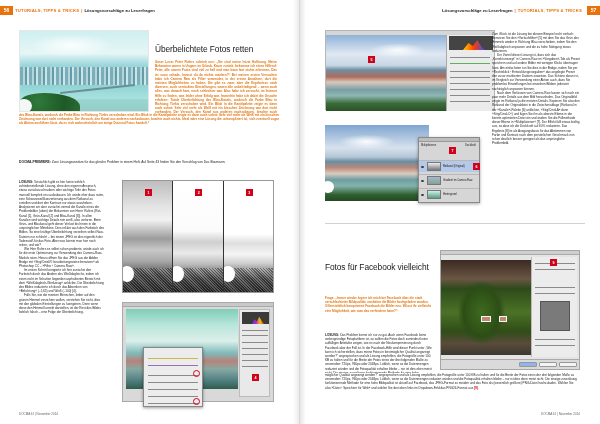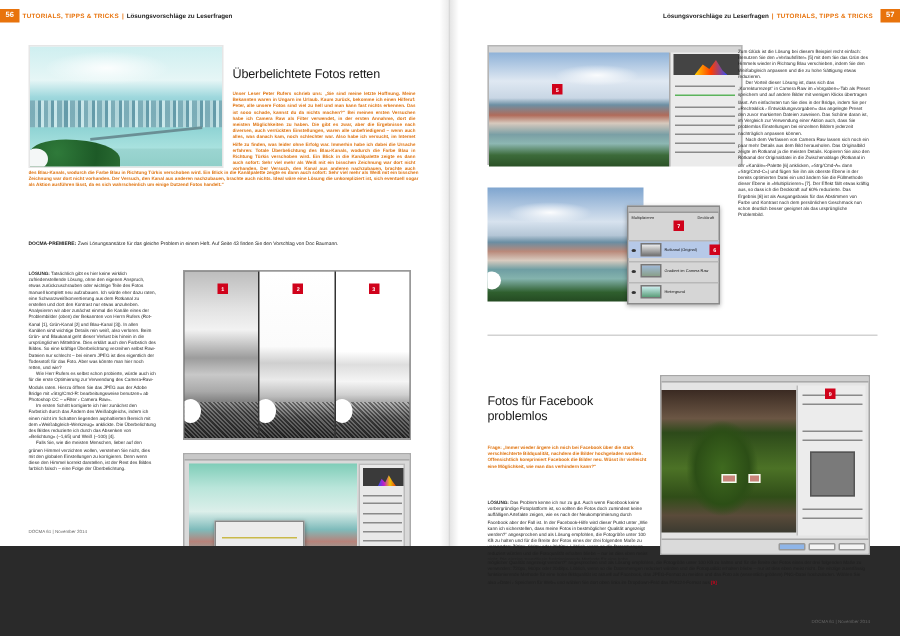--- a/index.html
+++ b/index.html
@@ -1,20 +1,20 @@
 <!DOCTYPE html>
 <html><head>
 <meta charset="utf-8">
 <style>
   * { box-sizing: border-box; margin: 0; padding: 0; }
   html, body { width: 600px; height: 424px; overflow: hidden; background: #2a2a2a; }
   body { font-family: "Liberation Sans", sans-serif; color: #1a1a1a; position: relative; }
 
   .spread { position: absolute; left: 0; top: 0; width: 600px; height: 424px; display: flex; }
-  .page { position: relative; width: 300px; height: 364px; background: #ffffff; overflow: hidden; }
+  .page { position: relative; width: 300px; height: 424px; background: #ffffff; overflow: hidden; }
   .page.left { border-right: 1px solid #d8d8d8; }
   .page.right { background: #fff; }
   .gutter-shadow-l { position:absolute; right:0; top:0; width:6px; height:100%; background: linear-gradient(to left, rgba(0,0,0,0.08), rgba(0,0,0,0)); }
   .gutter-shadow-r { position:absolute; left:0; top:0; width:6px; height:100%; background: linear-gradient(to right, rgba(0,0,0,0.10), rgba(0,0,0,0)); }
 
   
   .hdr { position: absolute; top: 5px; height: 10px; display: flex; align-items: center; font-size: 4.2px; white-space: nowrap; }
   .page.left .hdr { left: 0; }
   .page.right .hdr { right: 0; }
   .pg-badge { background: #e8730c; color: #fff; font-weight: bold; font-size: 5px; width: 13px; height: 9px; display: flex; align-items: center; justify-content: center; }
@@ -257,21 +257,21 @@
 </div>
 
 <div class="txt" style="left:492px; top:32px; width:88px; height:190px; overflow:hidden; text-align:left;">
   <span>Zum Glück ist die Lösung bei diesem Beispiel recht einfach: Benutzen Sie den »Verlaufsfilter« [5] mit dem Sie das Grün des Himmels wieder in Richtung Blau verschieben, indem Sie den Weißabgleich anpassen und die zu hohe Sättigung etwas reduzieren.</span><br>
   <span style="padding-left:5px;">Der Vorteil dieser Lösung ist, dass sich das „Korrekturrezept“ in Camera Raw im »Vorgaben«-Tab als Preset speichern und auf andere Bilder mit wenigen Klicks übertragen lässt. Am einfachsten tun Sie dies in der Bridge, indem Sie per »Rechtsklick › Entwicklungsvorgaben« das angelegte Preset den zuvor markierten Dateien zuweisen. Das Schöne daran ist, im Vergleich zur Verwendung einer Aktion auch, dass Sie problemlos Einstellungen bei einzelnen Bildern jederzeit nachträglich anpassen können.</span><br>
   <span style="padding-left:5px;">Nach dem Verfassen von Camera Raw lassen sich noch ein paar mehr Details aus dem Bild herausholen. Das Originalbild zeigte im Rotkanal ja die meisten Details. Kopieren Sie also den Rotkanal der Originaldatei in die Zwischenablage (Rotkanal in der »Kanäle«-Palette [6] anklicken, »Strg/Cmd-A« dann »Strg/Cmd-C«) und fügen Sie ihn als oberste Ebene in der bereits optimierten Datei ein und ändern Sie die Füllmethode dieser Ebene in »Multiplizieren« [7]. Der Effekt fällt etwas kräftig aus, so dass ich die Deckkraft auf 60% reduzierte. Das Ergebnis [8] ist als Ausgangsbasis für das Abstimmen von Farbe und Kontrast nach dem persönlichen Geschmack nun schon deutlich besser geeignet als das ursprüngliche Problembild.</span>
 </div>
 
 <div class="divider"></div>
 
-<div class="h1" style="left:325px; top:263px; width:110px;">Fotos für Facebook problemlos</div>
+<div class="h1" style="left:325px; top:263px; width:110px;">Fotos für Facebook vielleicht</div>
 
 <div class="txt orange" style="left:325px; top:296px; width:108px; height:28px; overflow:hidden; text-align:left;">Frage: „Immer wieder ärgere ich mich bei Facebook über die stark verschlechterte Bildqualität, nachdem die Bilder hochgeladen wurden. Offensichtlich komprimiert Facebook die Bilder neu. Wüsst ihr vielleicht eine Möglichkeit, wie man das verhindern kann?“</div>
 
 <div class="txt" style="left:325px; top:333px; width:108px; height:40px; overflow:hidden; text-align:left;">
   <b>LÖSUNG:</b><span> Das Problem kenne ich nur zu gut. Auch wenn Facebook keine vorbergründige Fotoplattform ist, so sollten die Fotos doch zumindest keine auffälligen Artefakte zeigen, wie es nach der Neukomprimierung durch Facebook aber der Fall ist. In der Facebook-Hilfe wird dieser Punkt unter „Wie kann ich sicherstellen, dass meine Fotos in bestmöglicher Qualität angezeigt werden?“ angesprochen und als Lösung empfohlen, die Fotogröße unter 100 KB zu halten und für die Breite der Fotos eines der drei folgenden Maße zu verwenden: 720px, 960px oder 2048px. Löblich, wenn so die Datenmengen reduziert würden und die Fotoqualität erhalten bliebe – nur ist dies eben meist nicht. Die einzige zuverlässig funktionierende Methode für eine hohe Bildqualität ist aktuell auf Facebook, das JPEG-Format zu meiden und das Foto als (wesentlich größere) PNG-Datei hochzuladen. Wählen Sie also »Datei › Speichern für Web« und wählen Sie dort oben links im Dropdown-Feld das PNG24-Format aus [9].</span>
 </div>
 <div class="txt" style="left:325px; top:373px; width:255px; height:25px; overflow:hidden; text-align:left;">
   <span>möglicher Qualität angezeigt werden?“ angesprochen und als Lösung empfohlen, die Fotogröße unter 100 KB zu halten und für die Breite der Fotos eines der drei folgenden Maße zu verwenden: 720px, 960px oder 2048px. Löblich, wenn so die Datenmengen reduziert würden und die Fotoqualität erhalten bliebe – nur ist dies eben meist nicht. Die einzige zuverlässig funktionierende Methode für eine hohe Bildqualität ist aktuell auf Facebook, das JPEG-Format zu meiden und das Foto als (wesentlich größere) PNG-Datei hochzuladen. Wählen Sie also »Datei › Speichern für Web« und wählen Sie dort oben links im Dropdown-Feld das PNG24-Format aus <span class="ref">[9]</span>.</span>
 </div>
 

